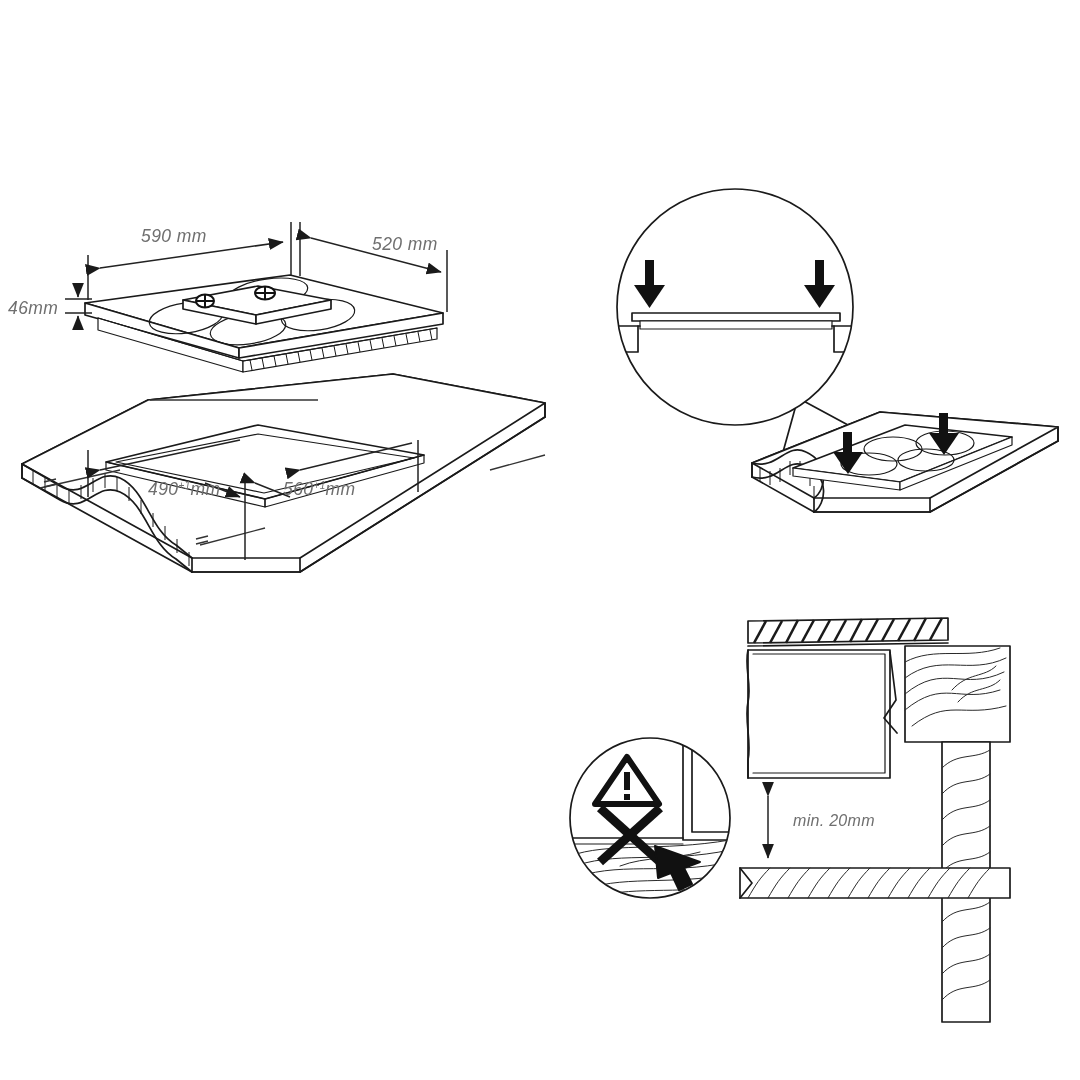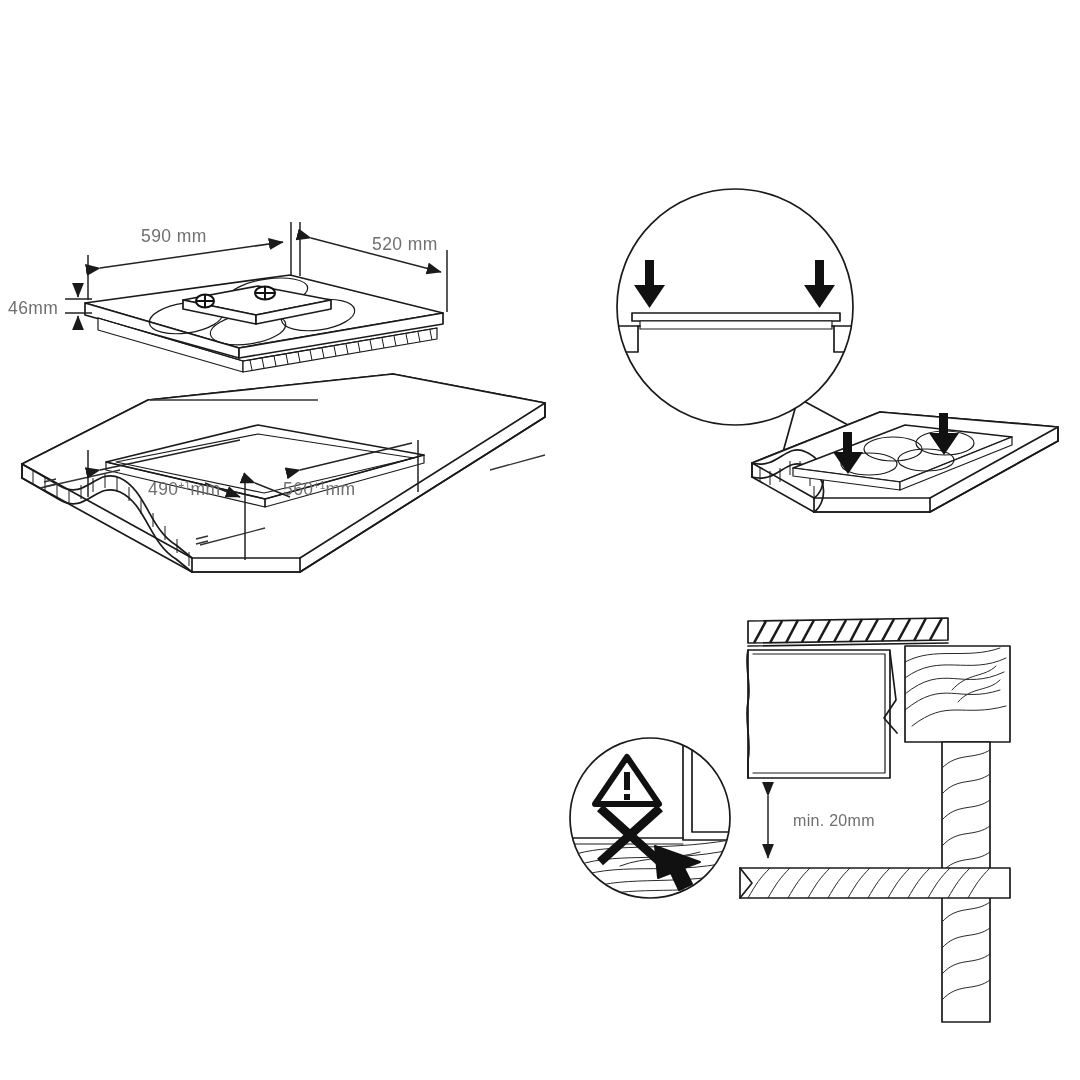--- a/index.html
+++ b/index.html
@@ -1,17 +1,17 @@
 <!DOCTYPE html>
 <html><head>
 <meta charset="utf-8">
 <style>
   html,body{margin:0;padding:0;background:#ffffff;}
   body{width:1080px;height:1080px;font-family:"Liberation Sans",sans-serif;position:relative;overflow:hidden;}
-  #stage{position:absolute;left:0;top:0;width:1080px;height:1080px;background:#fff;}
+  #stage{position:absolute;left:0;top:0;width:1080px;height:1080px;background:#fff;font-style:italic;}
   svg{display:block;}
   .ln{fill:none;stroke:#1a1a1a;stroke-width:1.7;stroke-linejoin:round;stroke-linecap:round;}
   .ln-thin{fill:none;stroke:#1a1a1a;stroke-width:1.2;stroke-linejoin:round;stroke-linecap:round;}
   .ln-hair{fill:none;stroke:#2a2a2a;stroke-width:1;stroke-linecap:round;}
   .dim{fill:none;stroke:#222;stroke-width:1.5;}
   .dimtxt{fill:#6f6f6f;font-family:"Liberation Sans",sans-serif;font-size:17.5px;letter-spacing:.4px;}
   .dimtxt-sm{fill:#6f6f6f;font-family:"Liberation Sans",sans-serif;font-size:16px;letter-spacing:.3px;}
   .sup{font-size:10px;}
   .fillblk{fill:#111;stroke:none;}
   .white{fill:#ffffff;}

